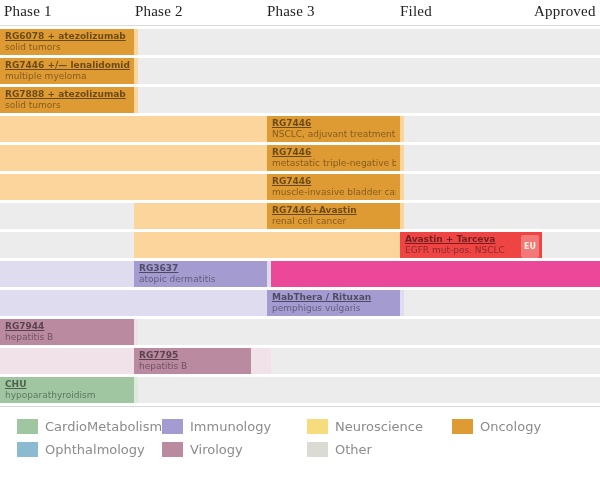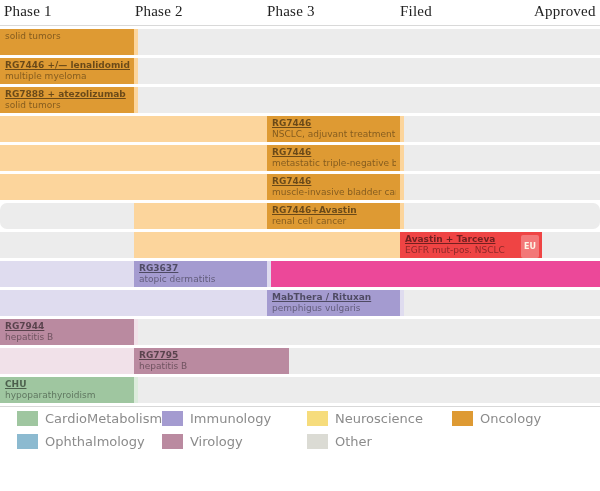--- a/index.html
+++ b/index.html
@@ -24,21 +24,21 @@
   .t{
     font-size:9px;font-weight:bold;color:rgba(0,0,0,0.52);
     text-decoration:underline;line-height:11px;white-space:nowrap;overflow:hidden;
   }
   .s{font-size:9px;color:rgba(0,0,0,0.42);line-height:11px;white-space:nowrap;overflow:hidden;}
   .badge{
     position:absolute;top:3px;right:3px;font-size:8px;font-weight:bold;color:#fdf6e7;
     background:rgba(255,255,255,0.28);padding:7px 3px;border-radius:2px;line-height:9px;
   }
   
-  .legend{border-top:1px solid #d8d8d8;margin-top:2px;padding-top:4px;}
+  .legend{border-top:1px solid #d8d8d8;margin-top:2px;padding-top:12px;}
   .lrow{display:flex;margin-bottom:8px;}
   .litem{width:145px;box-sizing:border-box;padding-left:17px;display:flex;align-items:center;}
   .sw{width:21px;height:15px;display:inline-block;flex:0 0 21px;}
   .ll{font-size:13px;color:#8b8b8b;margin-left:7px;white-space:nowrap;}
 </style>
 </head>
 <body>
 
 <div class="wrap">
   <div class="hdr">
@@ -46,20 +46,21 @@
     <span class="h c1">Phase 2</span>
     <span class="h c2">Phase 3</span>
     <span class="h c3">Filed</span>
     <span class="h c4">Approved</span>
   </div>
 
   <div id="rows">
   <div class="row" style="background: rgb(236, 236, 236);">
     <div class="lightbar" style="left: 0px; width: 138px; background: rgb(252, 213, 156);"></div>
     <div class="dark" style="left: 0px; width: 134px; background: rgb(222, 154, 51);">
+      <div class="t">RG6078 + atezolizumab</div>
       <div class="s">solid tumors</div>
 
     </div>
   </div>
 
   <div class="row" style="background: rgb(236, 236, 236);">
     <div class="lightbar" style="left: 0px; width: 138px; background: rgb(252, 213, 156);"></div>
     <div class="dark" style="left: 0px; width: 134px; background: rgb(222, 154, 51);">
       <div class="t">RG7446 +/— lenalidomide</div>
       <div class="s">multiple myeloma</div>
@@ -96,21 +97,21 @@
 
   <div class="row" style="background: rgb(236, 236, 236);">
     <div class="lightbar" style="left: 0px; width: 404px; background: rgb(252, 213, 156);"></div>
     <div class="dark" style="left: 267px; width: 133px; background: rgb(222, 154, 51);">
       <div class="t">RG7446</div>
       <div class="s">muscle-invasive bladder can...</div>
 
     </div>
   </div>
 
-  <div class="row" style="background: rgb(236, 236, 236); border-radius: 7px;">
+  <div class="row" style="background: rgb(236, 236, 236);">
     <div class="lightbar" style="left: 134px; width: 270px; background: rgb(252, 213, 156);"></div>
     <div class="dark" style="left: 267px; width: 133px; background: rgb(222, 154, 51);">
       <div class="t">RG7446+Avastin</div>
       <div class="s">renal cell cancer</div>
 
     </div>
   </div>
 
   <div class="row" style="background: rgb(236, 236, 236);">
     <div class="lightbar" style="left: 134px; width: 403px; background: rgb(252, 213, 156);"></div>
@@ -144,21 +145,21 @@
     <div class="lightbar" style="left: 0px; width: 138px; background: rgb(241, 225, 233);"></div>
     <div class="dark" style="left: 0px; width: 134px; background: rgb(186, 138, 160);">
       <div class="t">RG7944</div>
       <div class="s">hepatitis B</div>
 
     </div>
   </div>
 
   <div class="row" style="background: rgb(236, 236, 236);">
     <div class="lightbar" style="left: 0px; width: 271px; background: rgb(241, 225, 233);"></div>
-    <div class="dark" style="left: 134px; width: 155px; background: rgb(186, 138, 160);">
+    <div class="dark" style="left: 134px; width: 117px; background: rgb(186, 138, 160);">
       <div class="t">RG7795</div>
       <div class="s">hepatitis B</div>
 
     </div>
   </div>
 
   <div class="row" style="background: rgb(236, 236, 236);">
     <div class="lightbar" style="left: 0px; width: 138px; background: rgb(220, 235, 220);"></div>
     <div class="dark" style="left: 0px; width: 134px; background: rgb(159, 198, 160);">
       <div class="t">CHU</div>

